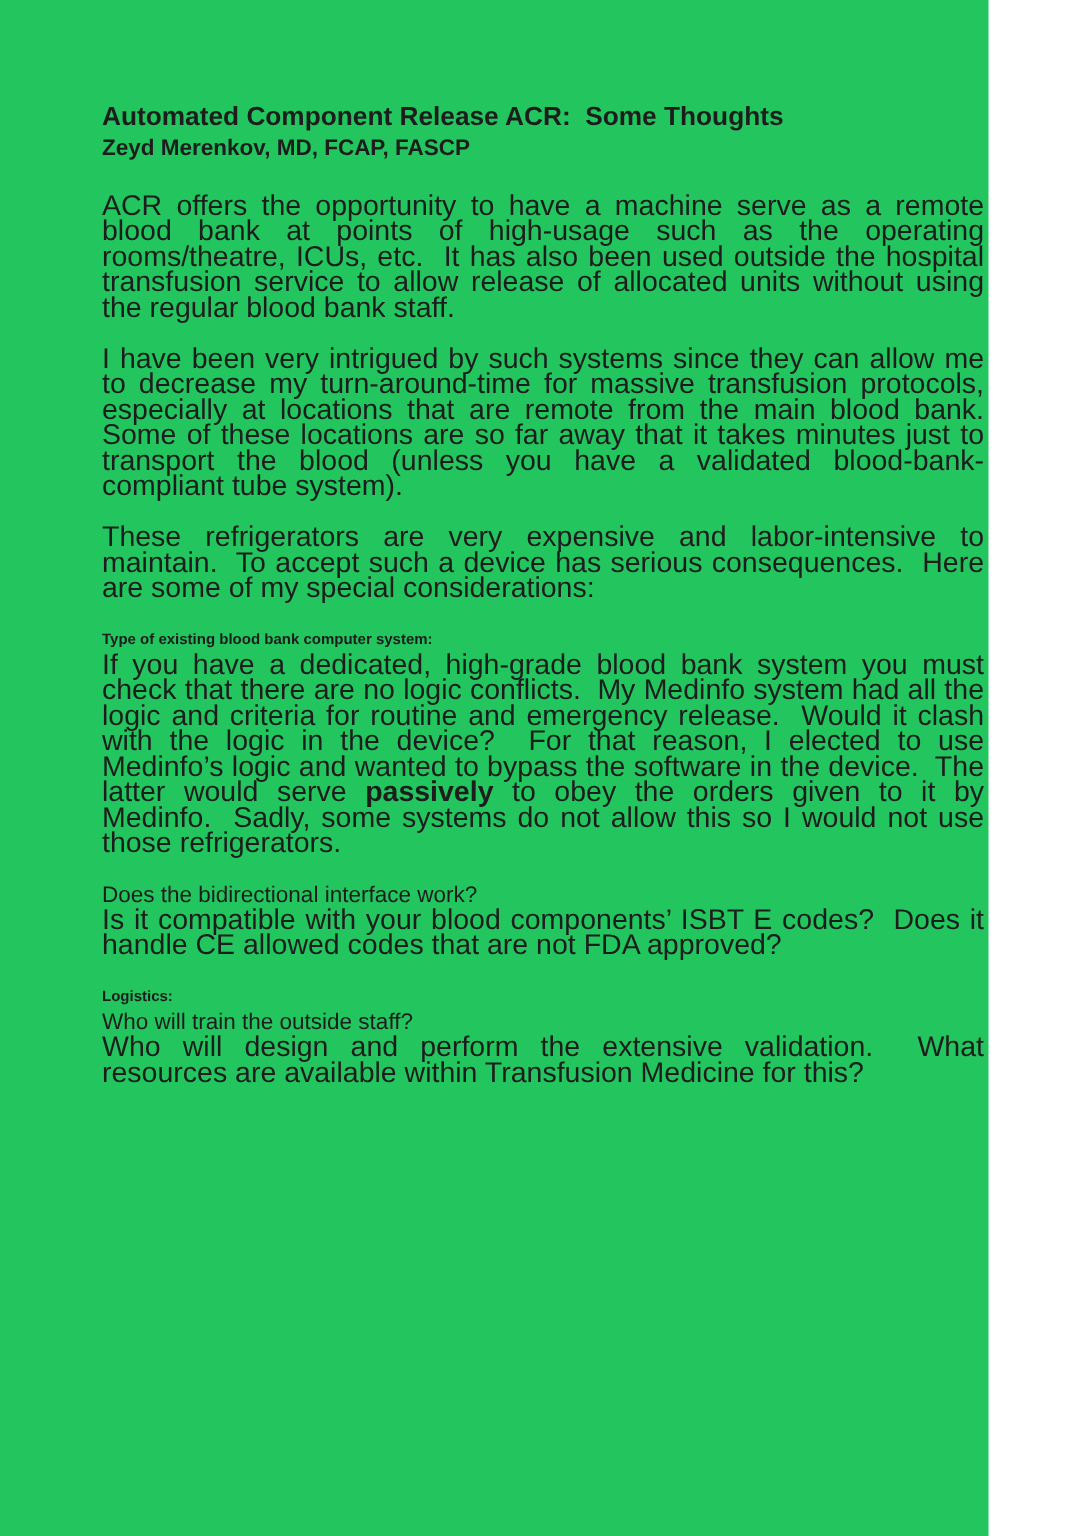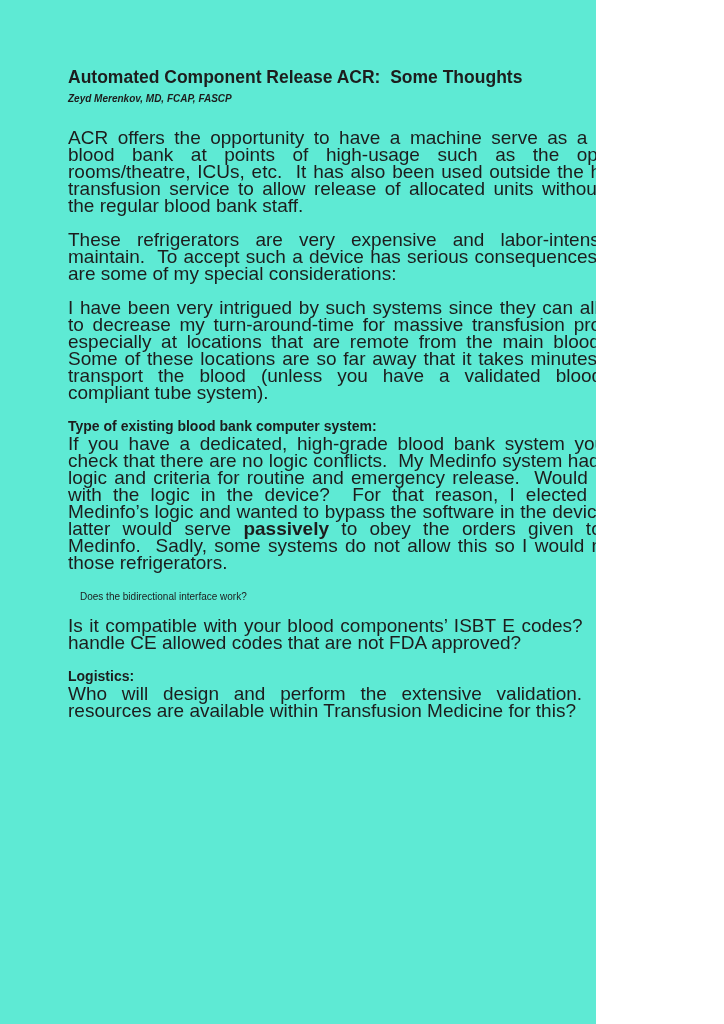--- a/index.html
+++ b/index.html
@@ -2,98 +2,98 @@
 <html><head>
 <meta charset="utf-8">
 <style>
   html, body {
     margin: 0;
     padding: 0;
     background: #ffffff;
   }
   .page {
     position: relative;
-    width: 596px;
+    width: 659px;
     height: 1024px;
-    background: #5eead4;
+    background: #22c55e;
     overflow: hidden;
     font-family: "Liberation Sans", sans-serif;
     color: #1d1d1d;
   }
   .doc {
     position: absolute;
     left: 68px;
     top: 66px;
     width: 588px;
   }
   .title {
     font-size: 17.5px;
     font-weight: bold;
     line-height: 22px;
     white-space: pre-wrap;
   }
   .subtitle {
-    font-size: 10px;
+    font-size: 15px;
     font-weight: bold;
     line-height: 21px;
     white-space: pre-wrap;
-    font-style: italic;
   }
   .header-block {
     margin-bottom: 20px;
   }
   .para {
     font-size: 19px;
     line-height: 17px;
     text-align: justify;
     white-space: pre-wrap;
     margin: 0 0 17px 0;
   }
   .para:last-child {
     margin-bottom: 12px;
   }
   .heading {
-    font-size: 14px;
+    font-size: 10px;
     line-height: 17px;
     font-weight: bold;
     white-space: pre-wrap;
     margin: 0;
   }
   .line {
-    font-size: 10px;
+    font-size: 15px;
     line-height: 17px;
     white-space: pre-wrap;
-    margin: 12px;
+    margin: 0;
   }
   .para b {
     font-weight: bold;
   }
 </style>
 </head>
 <body>
 
 <div class="page">
   <div class="doc">
 
     <div class="header-block">
       <div class="title">Automated Component Release ACR:  Some Thoughts</div>
       <div class="subtitle">Zeyd Merenkov, MD, FCAP, FASCP</div>
     </div>
 
     <p class="para">ACR offers the opportunity to have a machine serve as a remote blood bank at points of high-usage such as the operating rooms/theatre, ICUs, etc.  It has also been used outside the hospital transfusion service to allow release of allocated units without using the regular blood bank staff.</p>
 
+    <p class="para">I have been very intrigued by such systems since they can allow me to decrease my turn-around-time for massive transfusion protocols, especially at locations that are remote from the main blood bank.  Some of these locations are so far away that it takes minutes just to transport the blood (unless you have a validated blood-bank-compliant tube system).</p>
+
     <p class="para">These refrigerators are very expensive and labor-intensive to maintain.  To accept such a device has serious consequences.  Here are some of my special considerations:</p>
-
-    <p class="para">I have been very intrigued by such systems since they can allow me to decrease my turn-around-time for massive transfusion protocols, especially at locations that are remote from the main blood bank.  Some of these locations are so far away that it takes minutes just to transport the blood (unless you have a validated blood-bank-compliant tube system).</p>
 
     <div class="heading">Type of existing blood bank computer system:</div>
 
     <p class="para"><span>If you have a dedicated, high-grade blood bank system you must check that there are no logic conflicts.  My Medinfo system had all the logic and criteria for routine and emergency release.  Would it clash with the logic in the device?  For that reason, I elected to use Medinfo’s logic and wanted to bypass the software in the device.  The latter would serve </span><b>passively</b><span> to obey the orders given to it by Medinfo.  Sadly, some systems do not allow this so I would not use those refrigerators.</span></p>
 
     <div class="line">Does the bidirectional interface work?</div>
     <p class="para">Is it compatible with your blood components’ ISBT E codes?  Does it handle CE allowed codes that are not FDA approved?</p>
 
 
     <div class="heading">Logistics:</div>
+    <div class="line">Who will train the outside staff?</div>
     <p class="para">Who will design and perform the extensive validation.  What resources are available within Transfusion Medicine for this?</p>
 
   </div>
 </div>
 
 </body></html>

